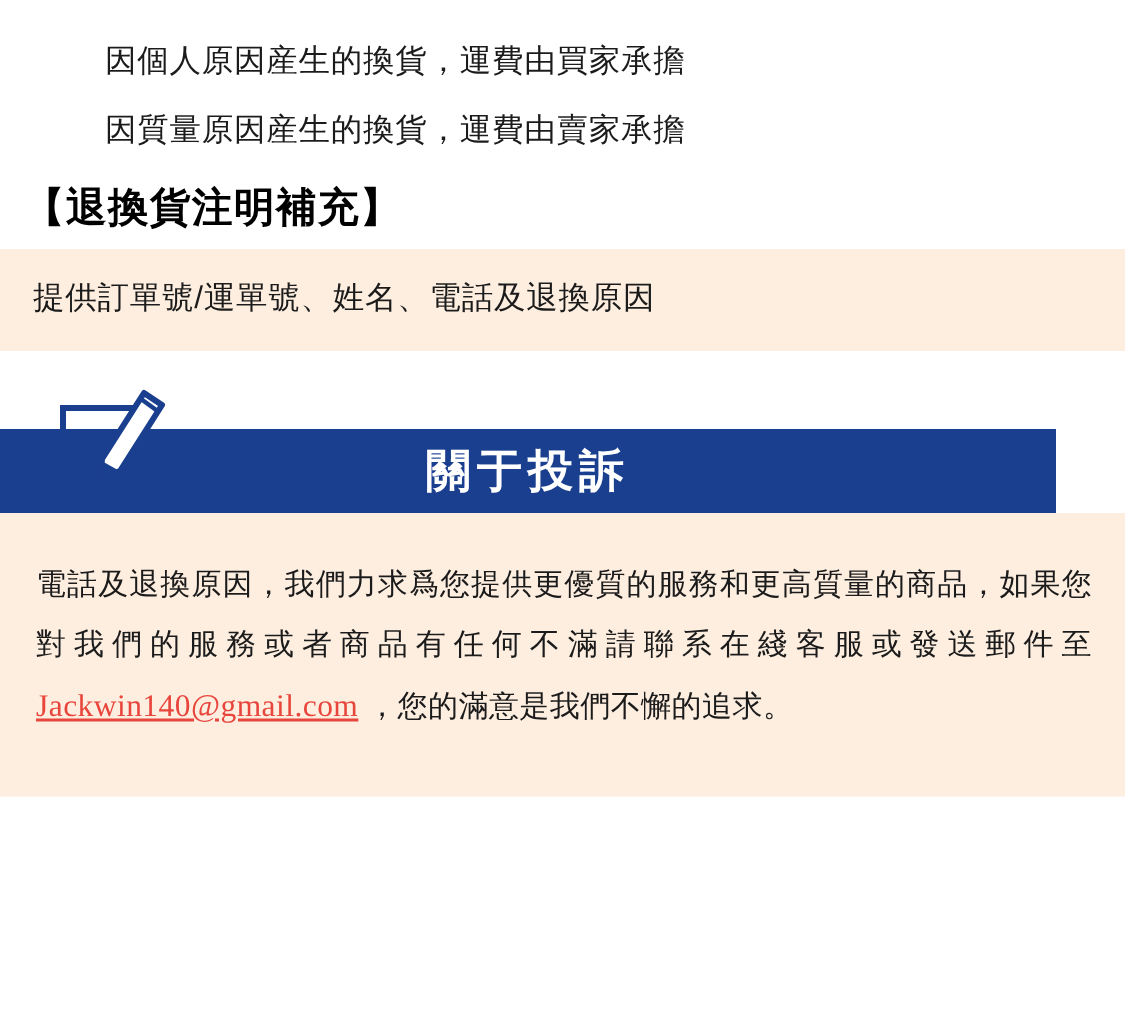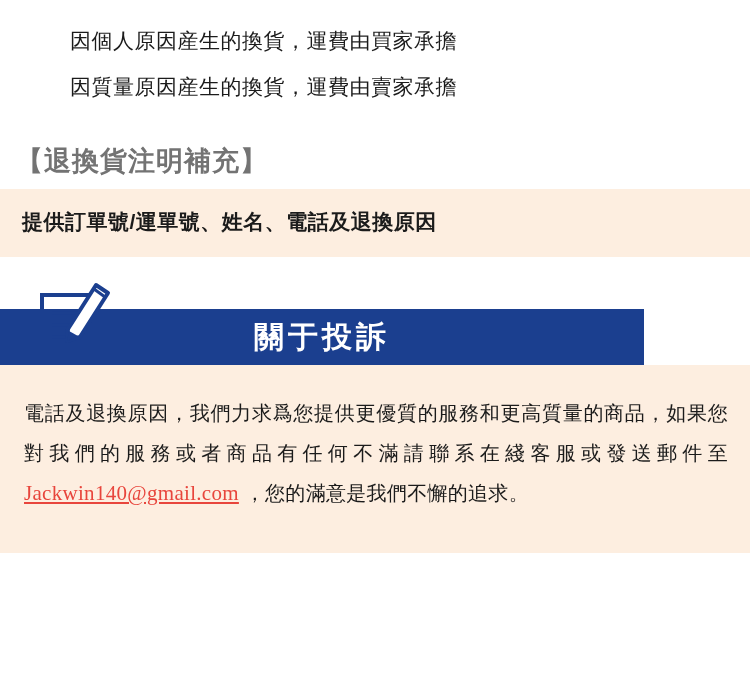--- a/index.html
+++ b/index.html
@@ -29,52 +29,51 @@
     line-height: 46px;
     color: #1b1b1b;
     padding-left: 70px;
     letter-spacing: 0.5px;
   }
 
   
   .bracket-heading {
     font-size: 27px;
     font-weight: bold;
-    color: #737373;
+    color: #000000;
     padding-left: 16px;
-    margin-top: 33px;
+    margin-top: 10px;
     margin-bottom: 10px;
     letter-spacing: 1px;
   }
 
   
   .note-block {
     background: #fdeee0;
     padding: 14px 0 16px 0;
   }
   .note-line {
     font-size: 21px;
     line-height: 38px;
     color: #1b1b1b;
     padding-left: 22px;
     letter-spacing: 0.5px;
-    font-weight: bold;
   }
 
   
   .banner-wrap {
     position: relative;
     margin-top: 52px;
     height: 56px;
   }
   .banner-bar {
     position: absolute;
     left: 0;
     top: 0;
-    width: 644px;
+    width: 704px;
     height: 56px;
     background: #1b3f8f;
     display: flex;
     align-items: center;
     justify-content: center;
   }
   .banner-title {
     color: #ffffff;
     font-size: 30px;
     font-weight: bold;

